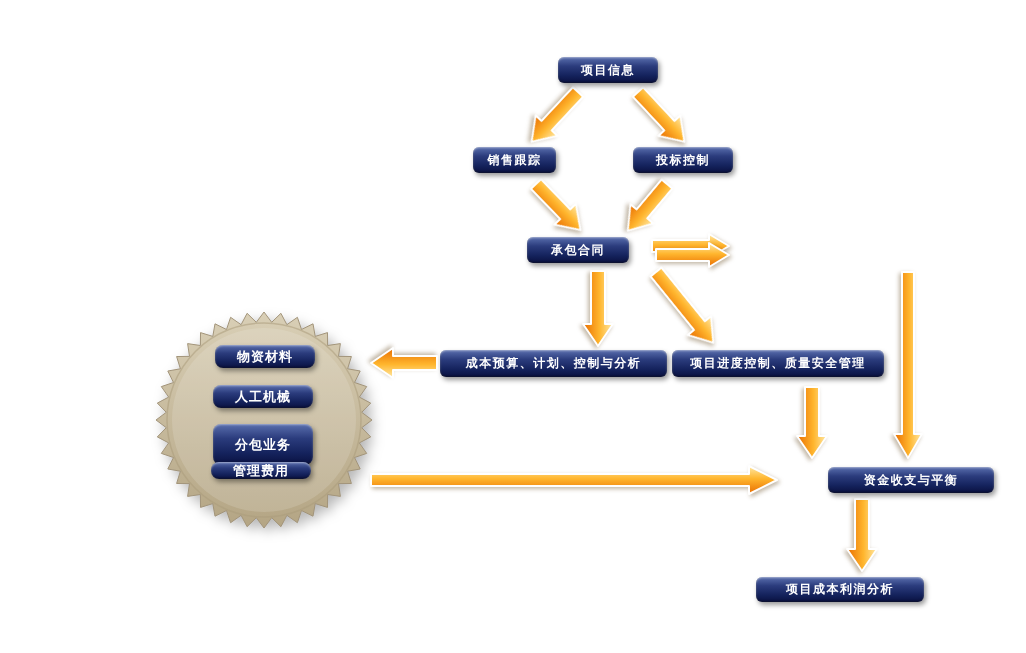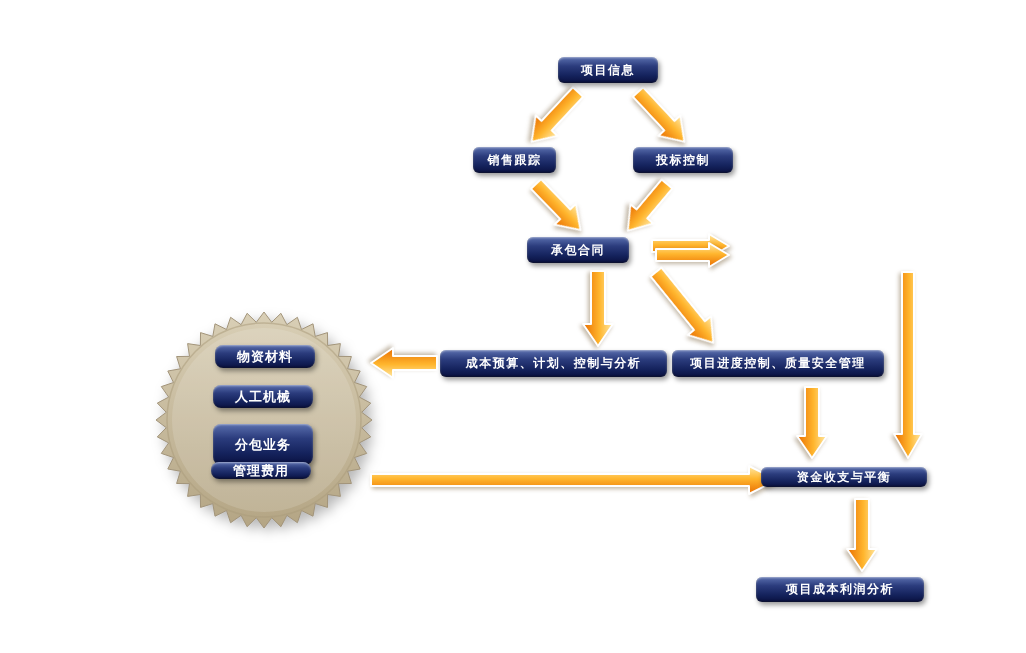--- a/index.html
+++ b/index.html
@@ -117,16 +117,16 @@
   <div class="node" style="left:558px;top:57px;width:100px;height:26px">项目信息</div>
   <div class="node" style="left:473px;top:147px;width:83px;height:26px">销售跟踪</div>
   <div class="node" style="left:633px;top:147px;width:100px;height:26px">投标控制</div>
   <div class="node" style="left:527px;top:237px;width:102px;height:26px">承包合同</div>
   <div class="node" style="left:672px;top:350px;width:212px;height:27px">项目进度控制、质量安全管理</div>
   <div class="node" style="left:440px;top:350px;width:227px;height:27px">成本预算、计划、控制与分析</div>
   <div class="node small" style="left:215px;top:345px;width:100px;height:23px">物资材料</div>
   <div class="node small" style="left:213px;top:385px;width:100px;height:23px">人工机械</div>
   <div class="node small" style="left:213px;top:424px;width:100px;height:41px">分包业务</div>
   <div class="node small" style="left:211px;top:462px;width:100px;height:17px">管理费用</div>
-  <div class="node" style="left:761px;top:467px;width:166px;height:20px">资金收支与平衡</div>
+  <div class="node" style="left:828px;top:467px;width:166px;height:26px">资金收支与平衡</div>
   <div class="node" style="left:756px;top:577px;width:168px;height:25px">项目成本利润分析</div>
 
 </div>
 
 </body></html>

